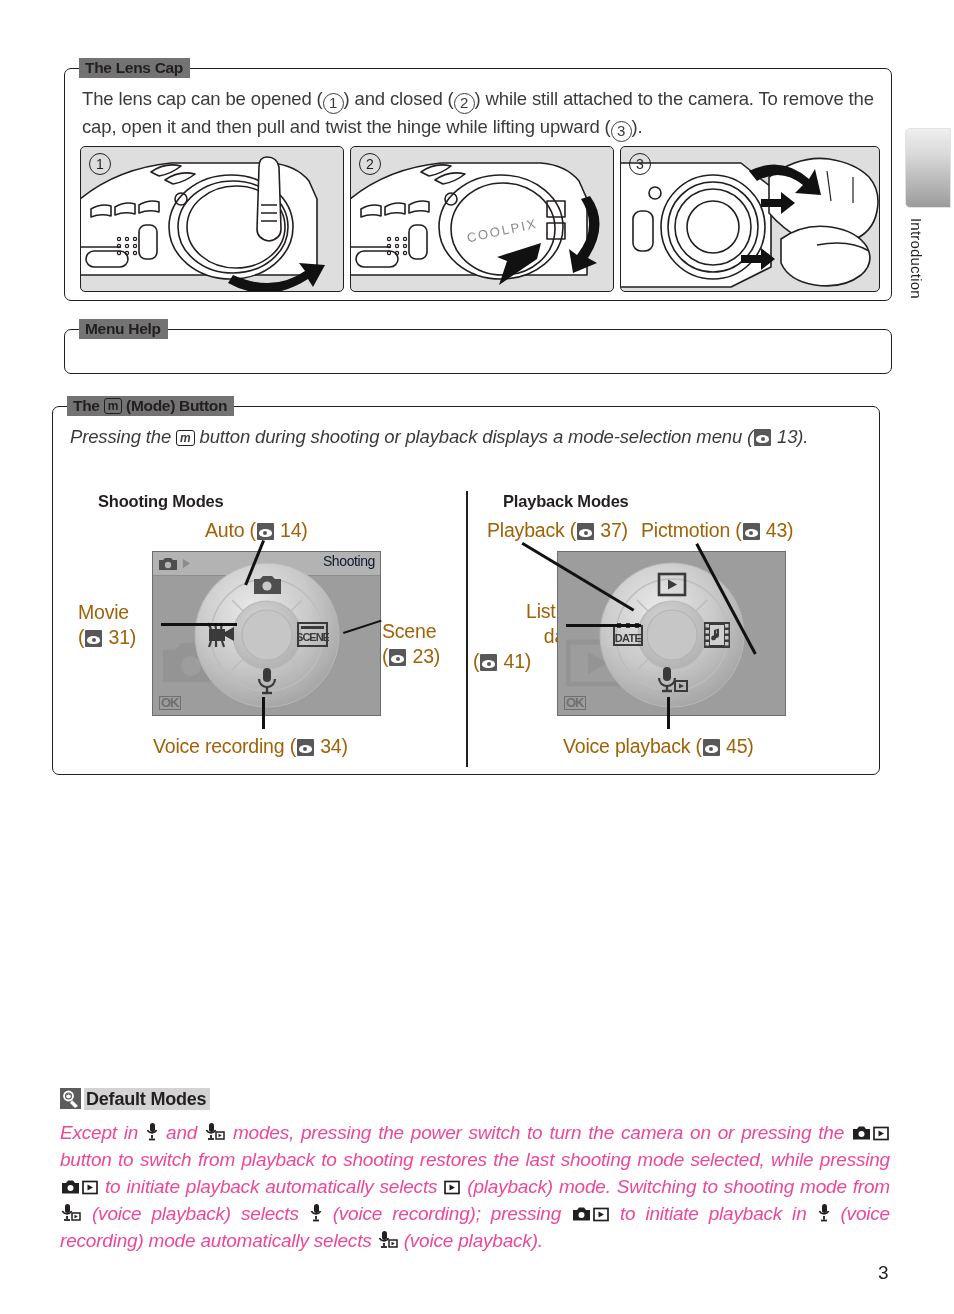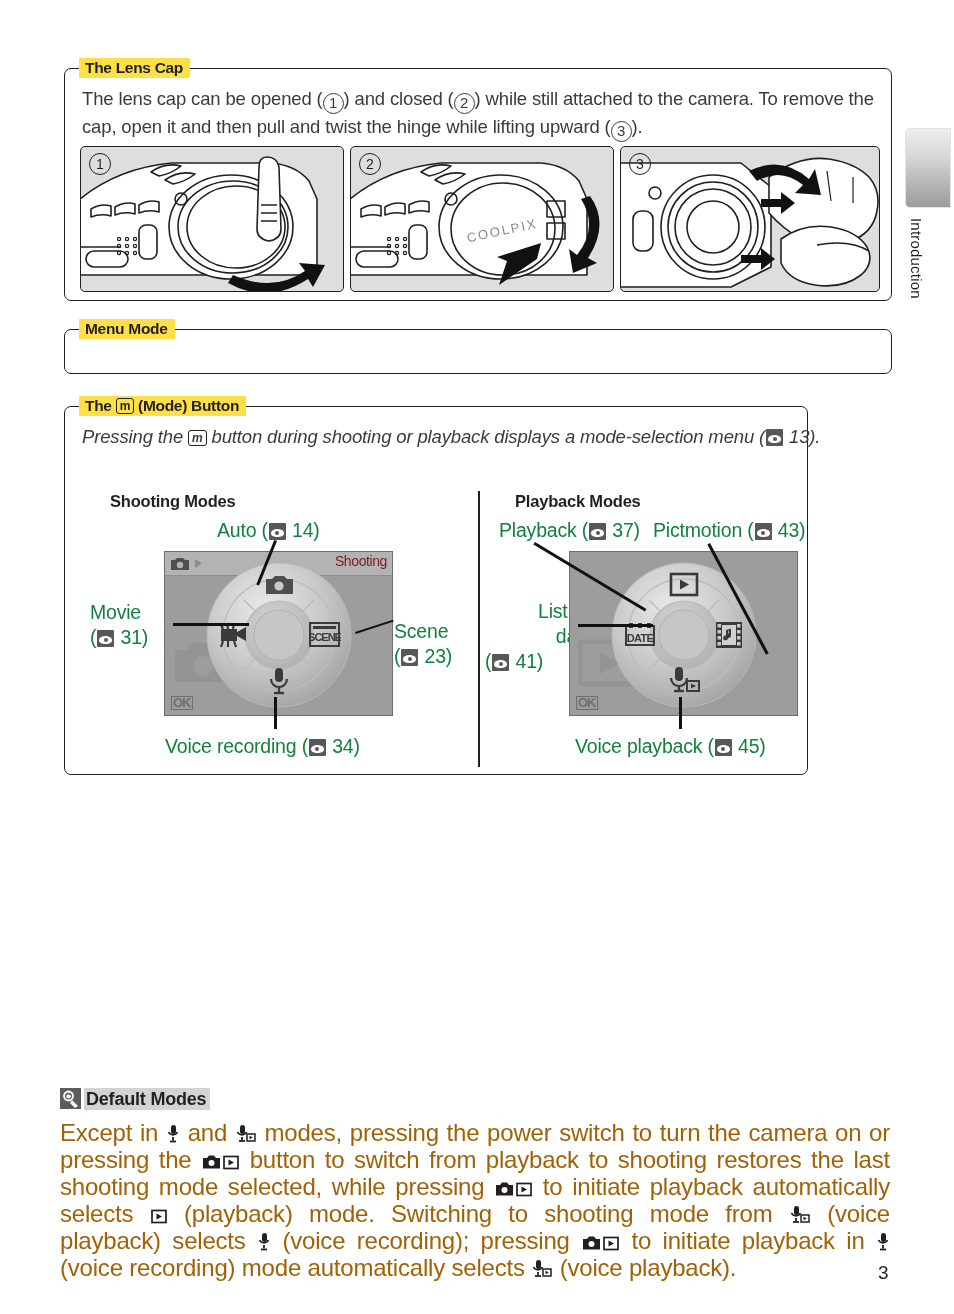--- a/index.html
+++ b/index.html
@@ -30,21 +30,21 @@
     left:2px; right:-3px; bottom:-3px;
     height:3px;
     background:#bbb;
     border-radius:0 0 6px 6px;
     z-index:-1;
   }
   .fbox-title {
     position: absolute;
     top: -11px;
     left: 14px;
-    background: #fde047;
+    background: #737373;
     padding: 0 7px 0 6px;
     font-weight: bold;
     font-size: 15.5px;
     letter-spacing: -0.3px;
     white-space: nowrap;
     line-height: 20px;
   }
   .body-text {
     font-size: 18.5px;
     line-height: 26px;
@@ -148,41 +148,41 @@
     position: absolute;
     font-weight: bold;
     font-size: 16.5px;
     letter-spacing: -0.2px;
     margin-left: 29px;
   }
   .lbl {
     position: absolute;
     font-size: 19.5px;
     line-height: 25px;
-    color: #15803d;
+    color: #a16207;
     letter-spacing: -0.2px;
   }
   .lcd {
     position: absolute;
     background: #9d9d9d;
     border: 1.2px solid #6e6e6e;
     overflow: hidden;
   }
   .lcd .topbar {
     position: absolute;
     left: 0; top: 0; right: 0;
     height: 23px;
     background: #b3b3b3;
     border-bottom: 1px solid #8d8d8d;
   }
   .lcd .topbar .tb-txt {
     position: absolute;
     right: 5px; top: 1px;
     font-size: 14px;
-    color: #7f1d1d;
+    color: #0f172a;
     letter-spacing: -0.4px;
   }
   .lcd .ok {
     position: absolute;
     left: 6px; bottom: 5px;
     font-size: 13px;
     font-weight: bold;
     color: #6f6f6f;
     letter-spacing: -1px;
     border: 1.5px solid #6f6f6f;
@@ -235,25 +235,26 @@
     margin-top: 32px;
   }
   .note-icon {
     display: inline-block;
     width: 21px; height: 21px;
     vertical-align: -4px;
     margin-right: 3px;
   }
   .note-body {
     position: absolute;
-    font-size: 24px;
+    font-size: 19px;
     line-height: 27px;
-    color: #a16207;
+    color: #ec4899;
     letter-spacing: -0.2px;
     text-align: justify;
+    font-style: italic;
   }
   .pageno {
     position: absolute;
     font-size: 19px;
     color: #231f20;
   }
 </style>
 </head>
 <body>
 
@@ -361,24 +362,24 @@
       </g>
 
       <path d="M128 24 q32 -16 60 8 l6 -10 l6 26 l-26 -2 l8 -8 q-22 -18 -46 -4 Z" fill="#111" stroke="none"></path>
       <path d="M140 52 l20 0 l0 -7 l14 11 l-14 11 l0 -7 l-20 0 Z" fill="#111" stroke="none"></path>
       <path d="M120 108 l20 0 l0 -7 l14 11 l-14 11 l0 -7 l-20 0 Z" fill="#111" stroke="none"></path>
     </svg>
   </div>
 </div>
 
 <div class="fbox" style="left:64px; top:329px; width:828px; height:45px;">
-  <div class="fbox-title">Menu Mode</div>
+  <div class="fbox-title">Menu Help</div>
 </div>
 
-<div class="fbox" style="left:64px; top:406px; width:744px; height:369px;">
+<div class="fbox" style="left:52px; top:406px; width:828px; height:369px;">
   <div class="fbox-title">
     <span>The </span><span class="mbtn">m</span><span> (Mode) Button</span>
   </div>
 
   <div class="body-text" style="position:absolute; left:17px; top:17px; width:794px;font-style:italic;">
     <span>Pressing the </span><span class="mbtn">m</span><span> button during shooting or playback displays a mode-selection menu (</span><span class="pgref"></span> <span>13</span><span>).</span>
   </div>
 
   <div class="divider" style="left:413px; top:84px; height:276px;"></div>
 

